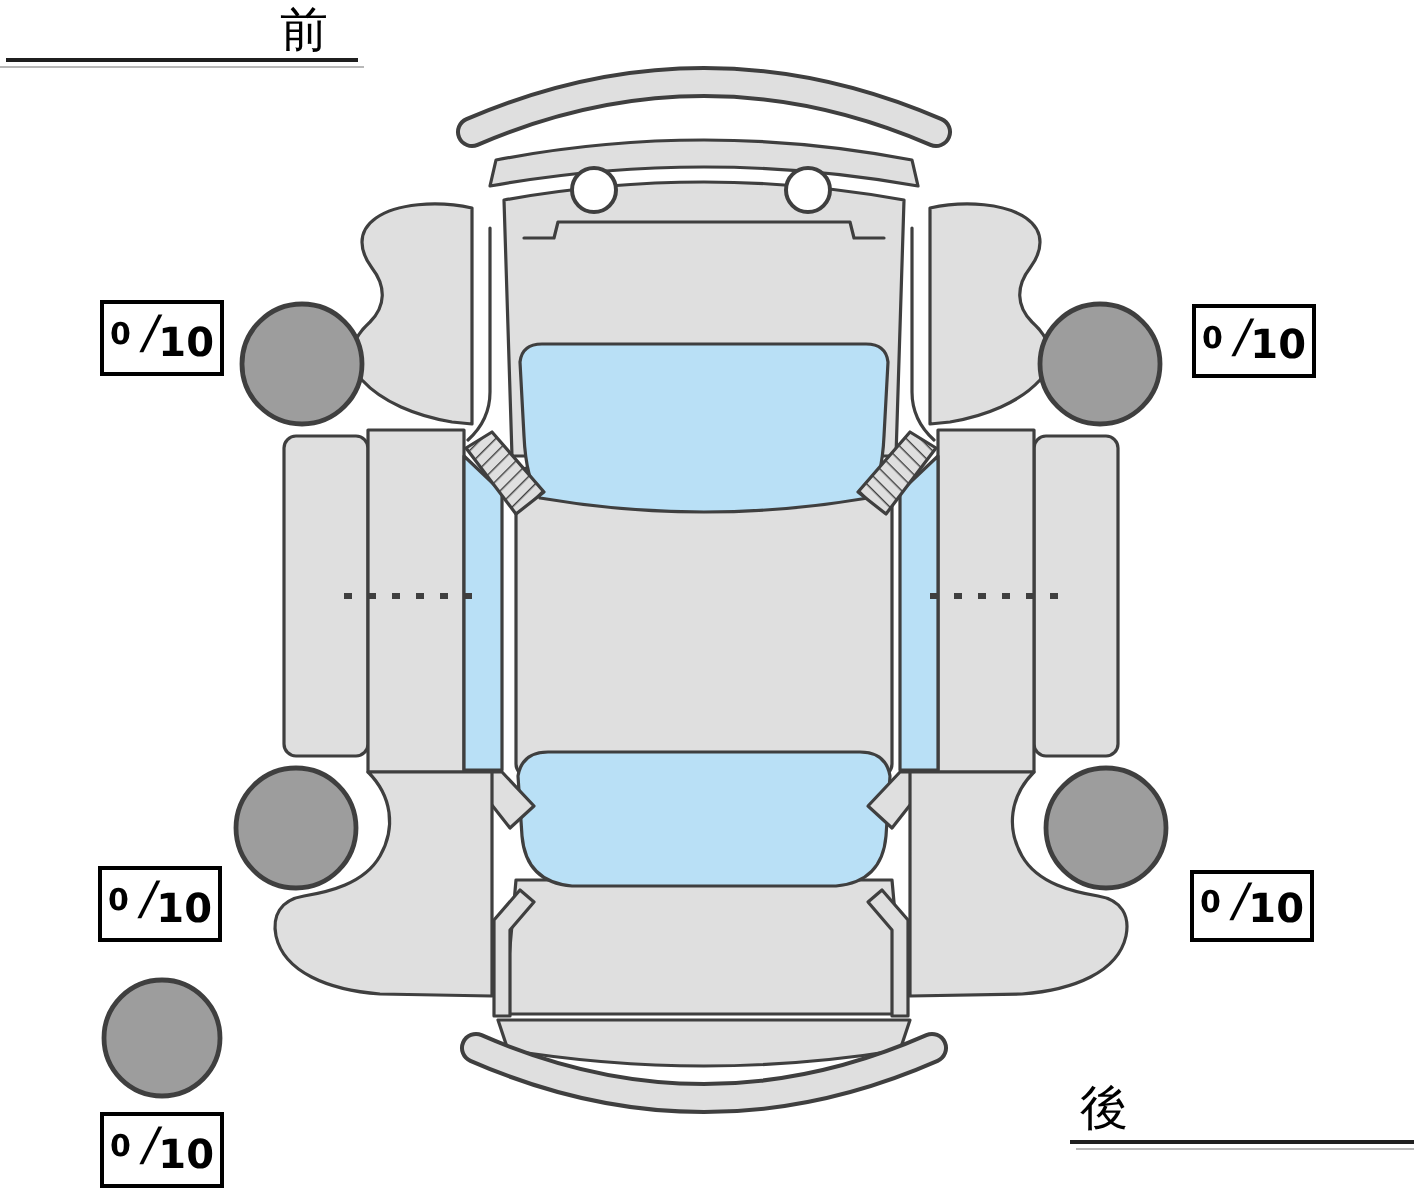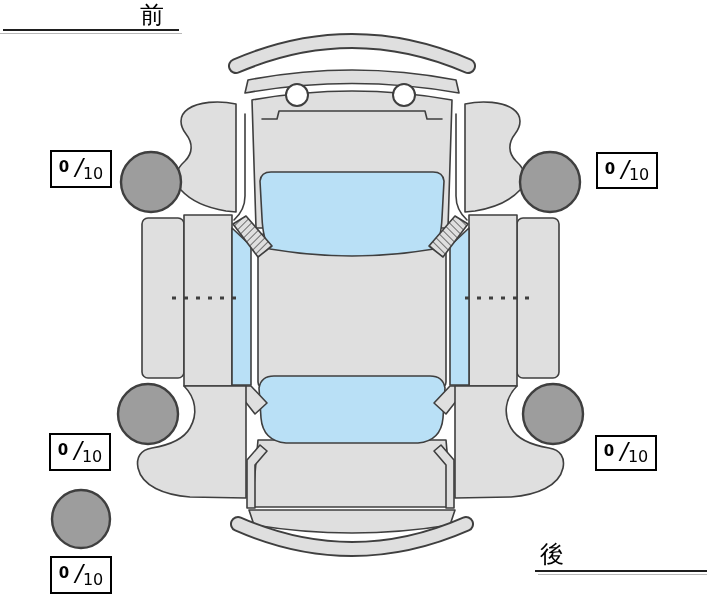--- a/index.html
+++ b/index.html
@@ -17,21 +17,21 @@
   .bumper-out{stroke:var(--outline,#3f3f3f);stroke-width:16;fill:none;stroke-linecap:round;}
   .bumper-in{stroke:var(--car-body,#dfdfdf);stroke-width:12;fill:none;stroke-linecap:round;}
   .dotline{stroke:var(--outline,#3f3f3f);stroke-width:3;stroke-dasharray:4 8;fill:none;}
 
   
   .tire-box{position:absolute;width:62px;height:38px;box-sizing:border-box;
             background:#ffffff;border:2px solid var(--box-border,#000);
             display:flex;align-items:center;justify-content:center;color:var(--text,#000);}
   .tval{font-weight:700;font-size:15px;margin-right:6px;margin-top:-4px;}
   .tslash{font-size:23px;font-style:italic;line-height:1;margin-top:-3px;}
-  .tmax{font-weight:400;font-size:16px;align-self:flex-end;margin-bottom:3px;}
+  .tmax{font-weight:700;font-size:20px;align-self:flex-end;margin-bottom:3px;}
 
   
   .axis-label{position:absolute;font-size:24px;line-height:1.1;color:var(--text,#000);}
   .u-line{position:absolute;height:2px;background:#1f1f1f;}
   .u-line-light{position:absolute;height:1px;background:#b8b8b8;}
 </style>
 </head>
 <body>
 
 <div id="stage">

